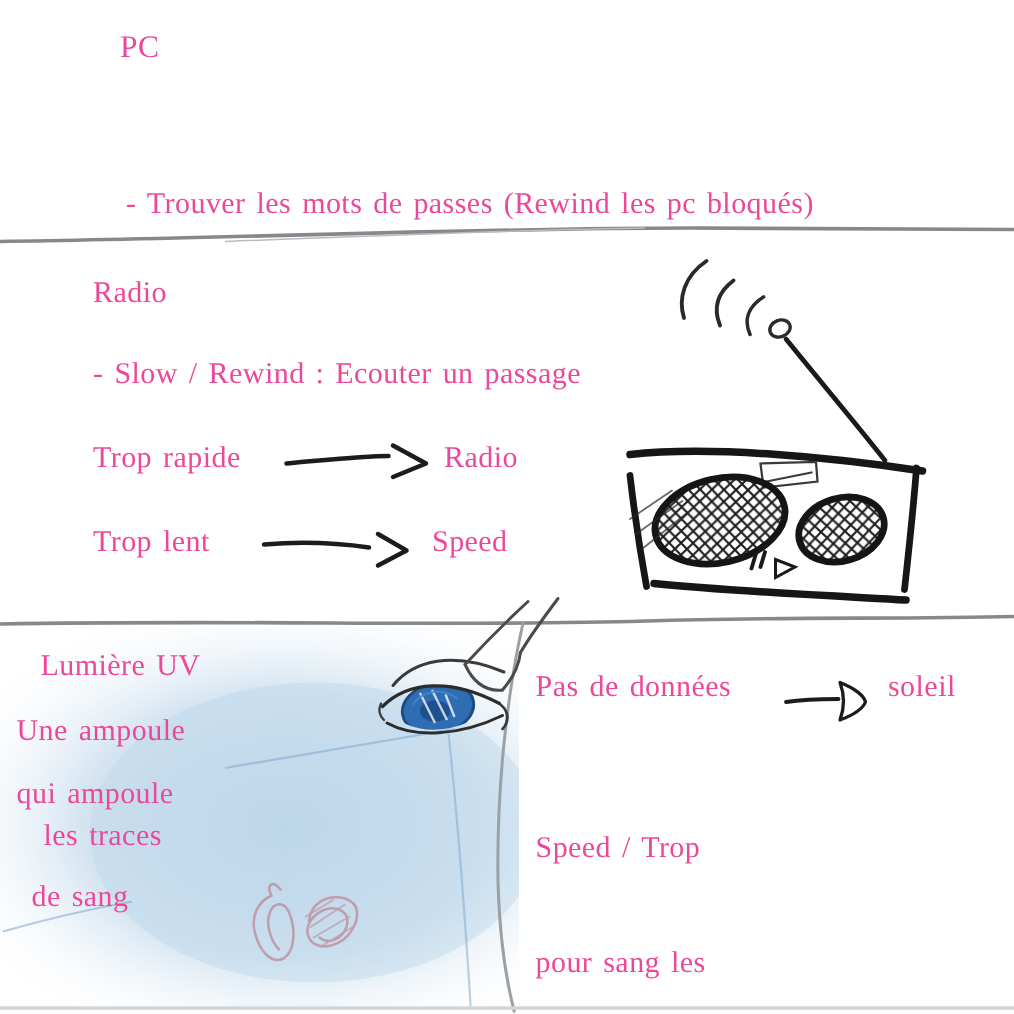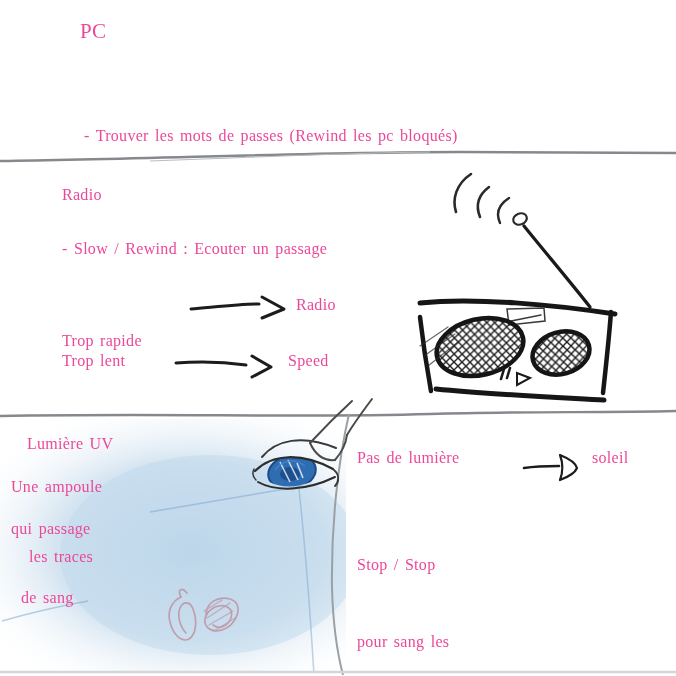--- a/index.html
+++ b/index.html
@@ -1,21 +1,21 @@
 <!DOCTYPE html>
 <html><head>
 <meta charset="utf-8">
 <style>
   html,body{margin:0;padding:0;background:#fff;}
   .canvas{
     position:relative;width:676px;height:676px;overflow:hidden;background:#ffffff;
     font-family:Liberation Serif, serif;color:#ec4899;
   }
   .t{
-    position:absolute;font-size:16px;line-height:24px;
+    position:absolute;font-size:20px;line-height:24px;
     letter-spacing:.3px;word-spacing:2px;white-space:pre;
   }
   .lines div{height:28px;line-height:28px;}
   .sunlines div{height:28.6px;line-height:28.6px;}
   svg.sketch{position:absolute;left:0;top:0;pointer-events:none;}
 </style>
 </head>
 <body>
 
 <div class="canvas">
@@ -129,34 +129,34 @@
     </g>
   </svg>
 
   <div class="t" style="left:80px;top:19px;font-size:21px;">PC</div>
   <div class="t lines" style="left:84px;top:74px;">
     <div>- Trouver les mots de passes (Rewind les pc bloqués)</div>
   </div>
 
   <div class="t" style="left:62px;top:183px;">Radio</div>
   <div class="t" style="left:62px;top:237px;">- Slow / Rewind : Ecouter un passage</div>
-  <div class="t" style="left:62px;top:293px;margin-top:36px;">Trop rapide</div>
+  <div class="t" style="left:62px;top:293px;">Trop rapide</div>
   <div class="t" style="left:296px;top:293px;">Radio</div>
   <div class="t" style="left:62px;top:349px;">Trop lent</div>
   <div class="t" style="left:288px;top:349px;">Speed</div>
 
   <div class="t" style="left:11px;top:432px;margin-left:16px;">Lumière UV</div>
   <div class="t" style="left:11px;top:475px;">Une ampoule</div>
-  <div class="t" style="left:11px;top:517px;">qui passage</div>
+  <div class="t" style="left:11px;top:517px;">qui ampoule</div>
   <div class="t" style="left:18px;top:545px;margin-left:11px;">les traces</div>
   <div class="t" style="left:21px;top:539px;margin-top:47px;">de sang</div>
 
-  <div class="t" style="left:357px;top:446px;">Pas de lumière</div>
+  <div class="t" style="left:357px;top:446px;">Pas de données</div>
   <div class="t" style="left:592px;top:446px;">soleil</div>
   <div class="t sunlines" style="left:357px;top:503px;">
-    <div>Stop / Stop</div>
+    <div>Speed / Trop</div>
     <div>pour sang les</div>
     
     
     
   </div>
 
 </div>
 
 </body></html>

